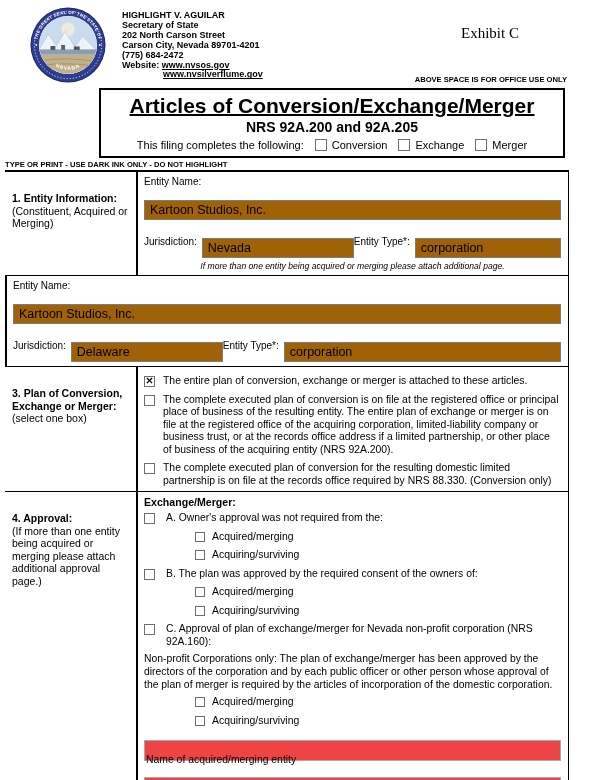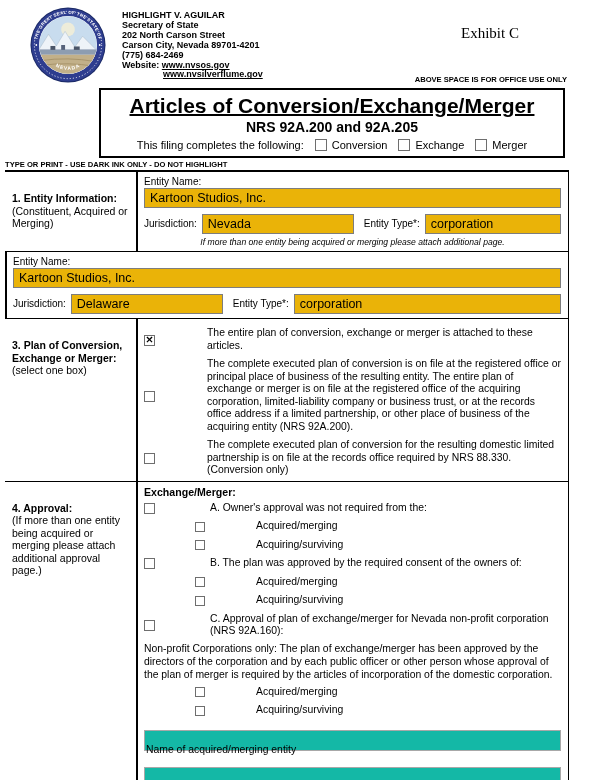--- a/index.html
+++ b/index.html
@@ -27,44 +27,44 @@
   
   .form-table { margin-left: 5px; width: 564px; border-top: 2.5px solid #000; }
   .frow { display: flex; border-bottom: 1.8px solid #000; }
   .fleft { width: 131px; flex: none; padding: 20px 4px 4px 7px; font-size: 10.5px; line-height: 12.6px; }
   .fleft .hd { font-weight: bold; }
   .fright { flex: 1; border-left: 2px solid #000; border-right: 1.5px solid #000; padding: 4px 7px 4px 6px; font-size: 10px; }
 
   .r1 { min-height: 69px; } .r2 { min-height: 63px; } .r3 { min-height: 109px; }
   .r4 { min-height: 278px; }
 
-  .text-box { border: 1.5px solid #7d7d7d; height: 20px; display: flex; align-items: center; padding: 0 5px; font-size: 12.5px; margin-top: 1px; background: #eab308; }
+  .text-box { border: 1.5px solid #7d7d7d; height: 20px; display: flex; align-items: center; padding: 0 5px; font-size: 12.5px; margin-top: 13px; background: #a16207; }
   .inline-row { display: flex; align-items: center; margin-top: 5px; }
   .lbl { font-size: 10px; flex: none; }
   .jur-box { width: 152px; margin-left: 5px; }
-  .type-lbl { margin-left: 10px; }
+  .type-lbl { margin-left: 0; }
   .type-box { flex: 1; margin-left: 5px; }
   .note-i { font-style: italic; font-size: 8.6px; text-align: center; margin-top: 3px; }
 
   .cb { width: 11px; height: 11px; border: 1.2px solid #6e6e6e; background: #fff; position: relative; display: inline-block; flex: none; }
   .cb.checked::after { content: "\2715"; position: absolute; left: 0; top: 0; width: 100%; height: 100%;
     display: flex; align-items: center; justify-content: center; font-size: 9.5px; font-weight: bold; color: #000; }
 
-  .opt { display: flex; align-items: center; margin-top: 4px; font-size: 10.4px; line-height: 12.5px; gap: 44px; }
+  .opt { display: flex; align-items: flex-start; margin-top: 4px; font-size: 10.4px; line-height: 12.5px; }
   .opt .cb { margin-right: 8px; margin-top: 1px; }
   .opt + .opt { margin-top: 6px; }
 
   .s4-head { font-weight: bold; font-size: 10.6px; }
   .s4-line { font-size: 10.4px; margin-top: 1px; }
   .opt-main { margin-top: 4px; }
   .opt-main .cb { margin-right: 11px; }
   .opt-sub { margin-left: 51px; margin-top: 5px; }
   .opt-sub .cb { width: 10px; height: 10px; margin-right: 7px; }
   .s4-note { margin-top: 4px; font-size: 10.4px; line-height: 13px; padding-right: 4px; }
-  .name-box { border: 1px solid #a8a8a8; height: 21px; position: relative; margin-top: 13px; background: #14b8a6; }
+  .name-box { border: 1px solid #a8a8a8; height: 21px; position: relative; margin-top: 13px; background: #ef4444; }
   .name-box.second { margin-top: 16px; }
   .nb-label { position: absolute; left: 1px; bottom: -5px; font-size: 10.4px; white-space: nowrap; }
   .s4-bottom-pad { height: 9px; }
 </style>
 </head>
 <body>
 
 <div class="page">
 
   <div class="header">
@@ -101,21 +101,21 @@
         <circle cx="7.5" cy="40" r="0.9" fill="#fff"></circle>
           <circle cx="72.5" cy="40" r="0.9" fill="#fff"></circle>
       </svg>
     </div>
 
     <div class="hdr-block">
       <div>HIGHLIGHT V. AGUILAR</div>
       <div>Secretary of State</div>
       <div>202 North Carson Street</div>
       <div>Carson City, Nevada 89701-4201</div>
-      <div>(775) 684-2469</div>
+      <div>(775) 684-2472</div>
       <div><span>Website: </span><span class="lnk">www.nvsos.gov</span></div>
       <div class="hdr-web2"><span class="lnk">www.nvsilverflume.gov</span></div>
     </div>
 
     <div class="exhibit">Exhibit C</div>
     <div class="office-use">ABOVE SPACE IS FOR OFFICE USE ONLY</div>
   </div>
 
   <div class="title-box">
     <div class="main-title">Articles of Conversion/Exchange/Merger</div>

